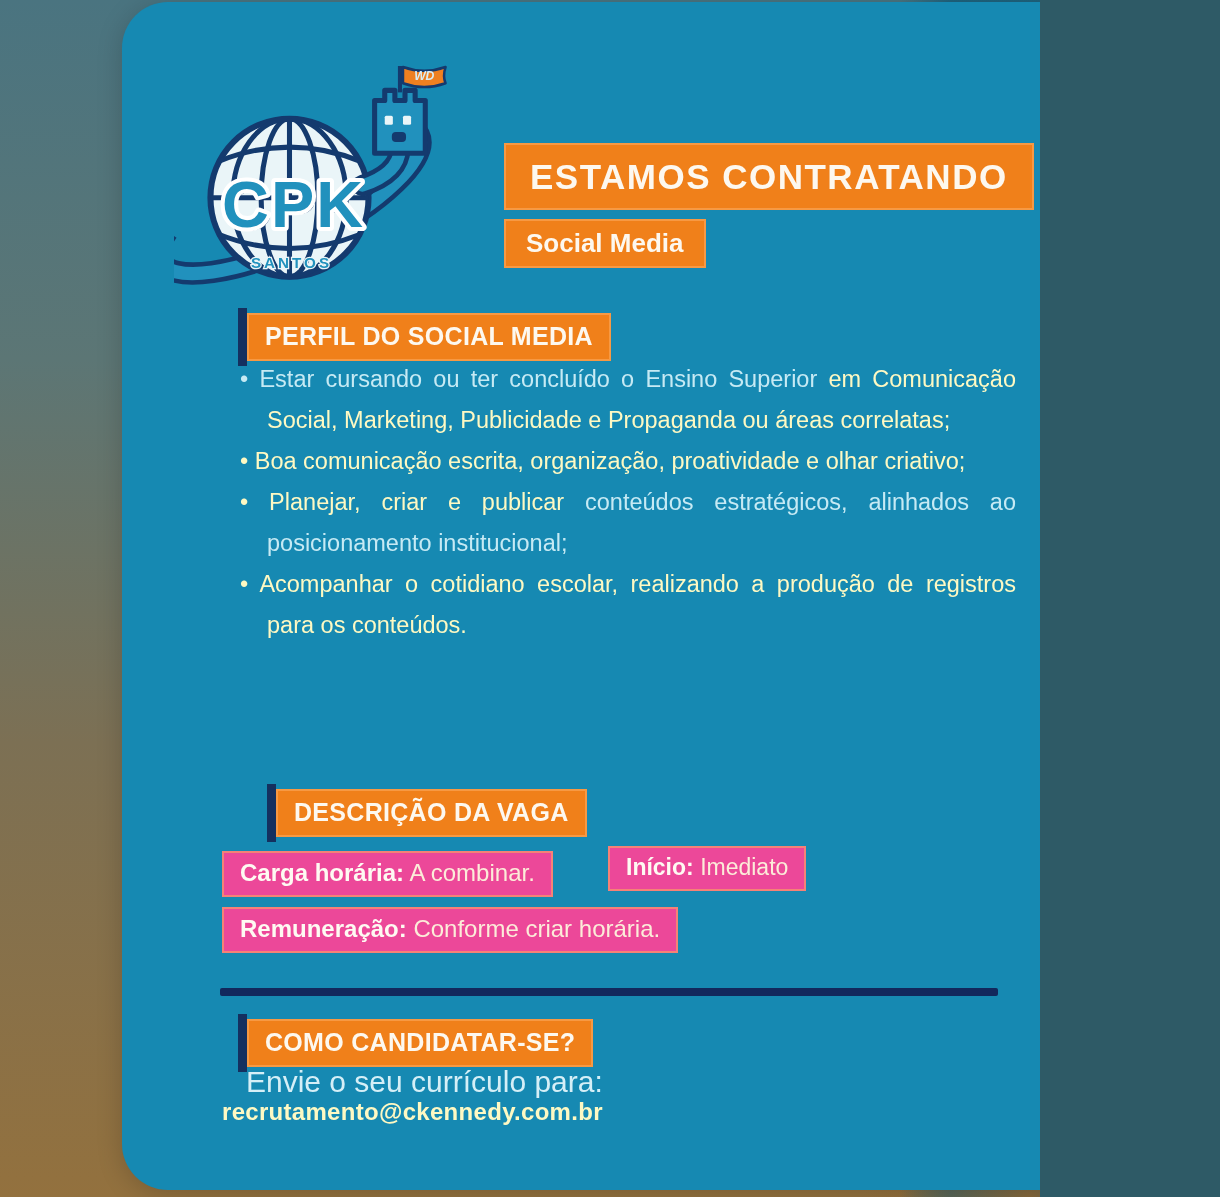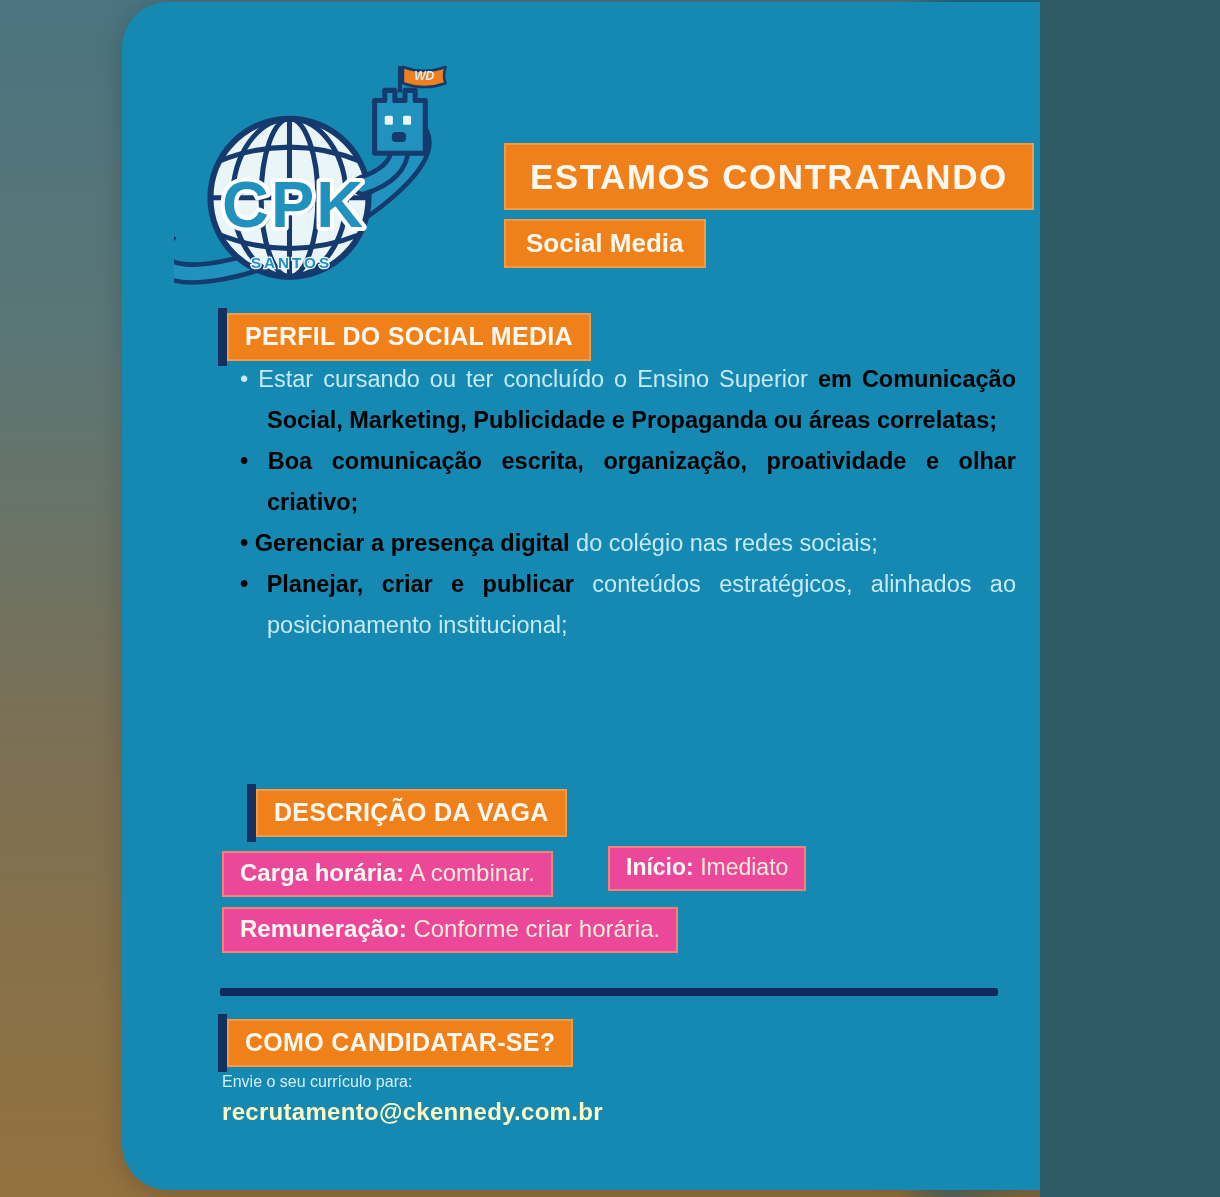--- a/index.html
+++ b/index.html
@@ -22,49 +22,49 @@
   .banner {
     background:#f0801a; border:2px solid rgba(252,170,95,0.6);
     color:#fdf8ef; font-weight:bold; display:inline-block;
   }
   .title-group { position:absolute; left:372px; top:141px; display:flex; align-items:flex-end; }
   .title-vbar { width:10px; background:#14305f; }
   .title-col { display:flex; flex-direction:column; align-items:flex-start; }
   .banner-main { font-size:35px; line-height:1; padding:14px 24px 14px; letter-spacing:1.5px; }
   .banner-sub  { font-size:26px; line-height:1; padding:9px 20px 10px; margin-top:9px; }
 
-  .section-head { position:absolute; display:flex; align-items:stretch; }
+  .section-head { position:absolute; display:flex; align-items:stretch;margin-left:20px; }
   .sec-vbar { width:9px; background:#14305f; margin:-5px 0; }
   .banner-sec { font-size:25px; line-height:1; padding:9px 16px 10px; letter-spacing:0.3px; }
   #perfil-head    { left:96px; top:311px; }
   #descricao-head { left:96px; top:787px;padding-left:29px; }
   #como-head      { left:96px; top:1017px; }
 
   .bullets {
     position:absolute; left:118px; top:357px; width:776px;
     list-style:none; font-size:23.5px; line-height:41px; text-align:justify;
   }
   .bullets li { padding-left:27px; text-indent:-27px; }
-  .seg-b { color:#000000; font-weight:bold; }
+  .seg-b { color:#fef9c3; font-weight:normal; }
   .seg-r { color:#c6eaf4; }
 
   .chip {
     position:absolute; background:#ec4899; border:2px solid rgba(252,170,95,0.6);
     padding:7px 16px 9px; font-size:24px; line-height:1.1; white-space:nowrap;
   }
   .chip .lbl { font-weight:bold; color:#fefaf2; }
   .chip .val { color:#fcecd9; }
   #chip-carga  { left:100px; top:849px; }
   #chip-inicio { left:486px; top:844px; font-size:23px; }
   #chip-remun  { left:100px; top:905px; }
 
   .divider { position:absolute; left:98px; top:986px; width:778px; height:8px; background:#12285c; border-radius:2px; }
 
   .contact { position:absolute; left:100px; top:1066px; }
-  .contact-line  { font-size:16px; color:#d5eff7; line-height:28px; }
+  .contact-line  { font-size:30px; color:#d5eff7; line-height:28px;text-align:right; }
   .contact-email { font-size:24px; font-weight:bold; color:#fef9c3; line-height:31px; letter-spacing:0.3px; }
 </style>
 </head>
 <body>
 
 <div class="stage">
   <div class="card">
 
     <svg class="logo" viewBox="0 0 300 225" aria-hidden="true">
 
@@ -116,22 +116,22 @@
       </div>
     </div>
 
     <div class="section-head" id="perfil-head">
       <div class="sec-vbar"></div>
       <div class="banner banner-sec">PERFIL DO SOCIAL MEDIA</div>
     </div>
     <ul class="bullets">
         <li><span class="seg-r">• </span><span class="seg-r">Estar cursando ou ter concluído o Ensino Superior </span><span class="seg-b">em Comunicação Social, Marketing, Publicidade e Propaganda ou áreas correlatas;</span></li>
         <li><span class="seg-b">• </span><span class="seg-b">Boa comunicação escrita, organização, proatividade e olhar criativo;</span></li>
-        <li><span class="seg-b">• </span><span class="seg-b">Gerenciar a presença digital</span><span class="seg-r"> do colégio nas redes sociais;</span></li>
         <li><span class="seg-b">• </span><span class="seg-b">Planejar, criar e publicar</span><span class="seg-r"> conteúdos estratégicos, alinhados ao posicionamento institucional;</span></li>
+        <li><span class="seg-b">• </span><span class="seg-b">Acompanhar o cotidiano escolar, realizando a produção de registros para os conteúdos.</span></li>
       </ul>
 
     <div class="section-head" id="descricao-head">
       <div class="sec-vbar"></div>
       <div class="banner banner-sec">DESCRIÇÃO DA VAGA</div>
     </div>
 
     <div class="chip" id="chip-carga">
       <span class="lbl">Carga horária:</span>
       <span class="val">A combinar.</span>

